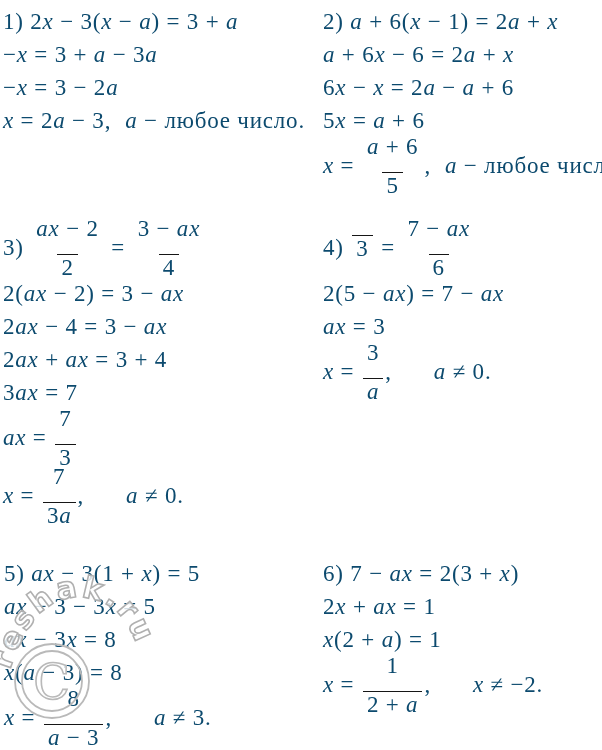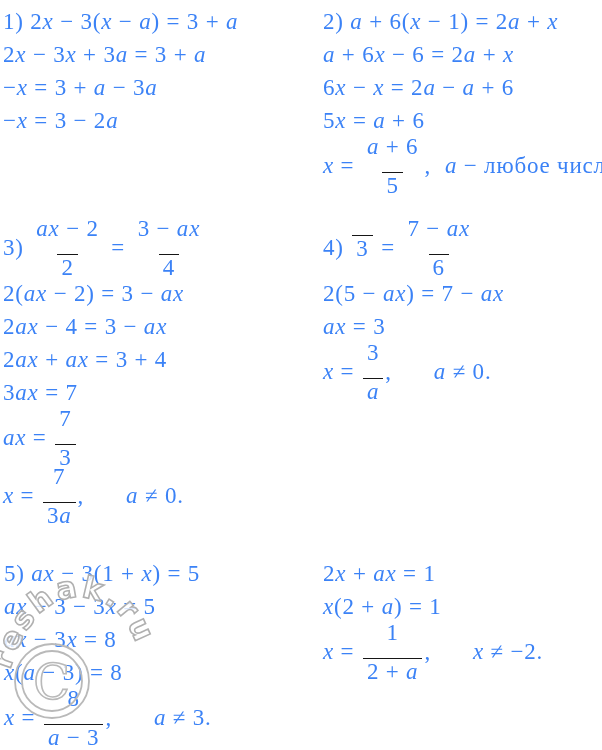--- a/index.html
+++ b/index.html
@@ -7,21 +7,21 @@
     width: 602px; height: 750px;
     background: #ffffff;
     overflow: hidden;
   }
   #page {
     position: relative;
     width: 602px; height: 750px;
     background: #ffffff;
     font-family: "Liberation Serif", "DejaVu Serif", serif;
     font-size: 23px;
-    color: #3b82f6;
+    color: #0c4a6e;
     letter-spacing: 0.8px;
   }
   .problem { position: absolute; }
   .pos1 { left: 3px;   top: 5px; }
   .pos2 { left: 323px; top: 5px; }
   .pos3 { left: 3px;   top: 219px; }
   .pos4 { left: 323px; top: 219px; }
   .pos5 { left: 4px;   top: 557px; }
   .pos6 { left: 323px; top: 557px; }
 
@@ -56,23 +56,23 @@
   }
 </style>
 </head>
 <body>
 
 <div id="page">
 
   <div>
       <div class="problem pos1">
         <div class="mline"><span class="mt">1) 2<i>x</i> − 3(<i>x</i> − <i>a</i>) = 3 + <i>a</i></span></div>
-        <div class="mline"><span class="mt">2<i>x</i> − 3<i>x</i> + 3<i>a</i> = 3 + <i>a</i></span></div>
         <div class="mline"><span class="mt">−<i>x</i> = 3 + <i>a</i> − 3<i>a</i></span></div>
         <div class="mline"><span class="mt">−<i>x</i> = 3 − 2<i>a</i></span></div>
+        <div class="mline"><span class="mt"><i>x</i> = 2<i>a</i> − 3,</span><span style="display: inline-block; width: 14px;"></span><span class="mt"><i>a</i> − любое число.</span></div>
       </div>
       <div class="problem pos2">
         <div class="mline"><span class="mt">2) <i>a</i> + 6(<i>x</i> − 1) = 2<i>a</i> + <i>x</i></span></div>
         <div class="mline"><span class="mt"><i>a</i> + 6<i>x</i> − 6 = 2<i>a</i> + <i>x</i></span></div>
         <div class="mline"><span class="mt">6<i>x</i> − <i>x</i> = 2<i>a</i> − <i>a</i> + 6</span></div>
         <div class="mline"><span class="mt">5<i>x</i> = <i>a</i> + 6</span></div>
         <div class="mline tall"><span class="mt"><i>x</i> = </span><span class="frac"><span class="num"><i>a</i> + 6</span><span class="den">5</span></span><span class="mt">,</span><span style="display: inline-block; width: 14px;"></span><span class="mt"><i>a</i> − любое число.</span></div>
       </div>
       <div class="problem pos3">
         <div class="mline tall"><span class="mt">3) </span><span class="frac"><span class="num"><i>ax</i> − 2</span><span class="den">2</span></span><span class="mt"> = </span><span class="frac"><span class="num">3 − <i>ax</i></span><span class="den">4</span></span></div>
@@ -90,20 +90,21 @@
         <div class="mline tall"><span class="mt"><i>x</i> = </span><span class="frac"><span class="num">3</span><span class="den"><i>a</i></span></span><span class="mt">,</span><span style="display: inline-block; width: 42px;"></span><span class="mt"><i>a</i> ≠ 0.</span></div>
       </div>
       <div class="problem pos5">
         <div class="mline"><span class="mt">5) <i>ax</i> − 3(1 + <i>x</i>) = 5</span></div>
         <div class="mline"><span class="mt"><i>ax</i> − 3 − 3<i>x</i> = 5</span></div>
         <div class="mline"><span class="mt"><i>ax</i> − 3<i>x</i> = 8</span></div>
         <div class="mline"><span class="mt"><i>x</i>(<i>a</i> − 3) = 8</span></div>
         <div class="mline tall"><span class="mt"><i>x</i> = </span><span class="frac"><span class="num">8</span><span class="den"><i>a</i> − 3</span></span><span class="mt">,</span><span style="display: inline-block; width: 42px;"></span><span class="mt"><i>a</i> ≠ 3.</span></div>
       </div>
       <div class="problem pos6">
+        <div class="mline"><span class="mt">6) 7 − <i>ax</i> = 2(3 + <i>x</i>)</span></div>
         <div class="mline"><span class="mt">2<i>x</i> + <i>ax</i> = 1</span></div>
         <div class="mline"><span class="mt"><i>x</i>(2 + <i>a</i>) = 1</span></div>
         <div class="mline tall"><span class="mt"><i>x</i> = </span><span class="frac"><span class="num">1</span><span class="den">2 + <i>a</i></span></span><span class="mt">,</span><span style="display: inline-block; width: 42px;"></span><span class="mt"><i>x</i> ≠ −2.</span></div>
       </div>
     </div>
 
   <svg id="wm" width="602" height="750" viewBox="0 0 602 750">
     <defs>
       <path id="wmpath" d="M 10 670 C 28 612 58 589 96 600 C 133 611 147 655 150 742" fill="none"></path>
     </defs>

